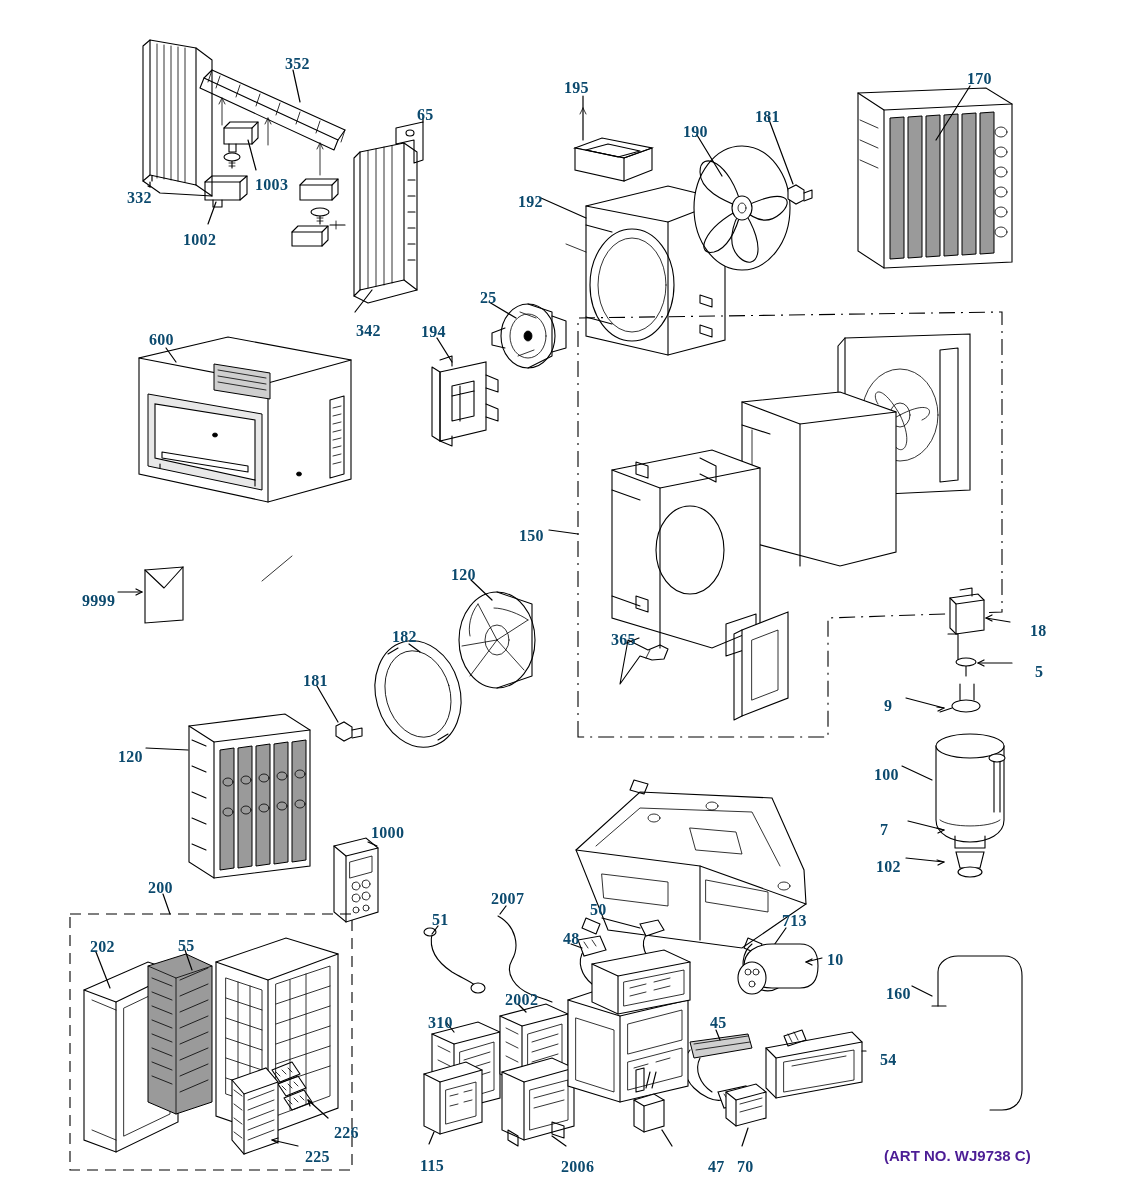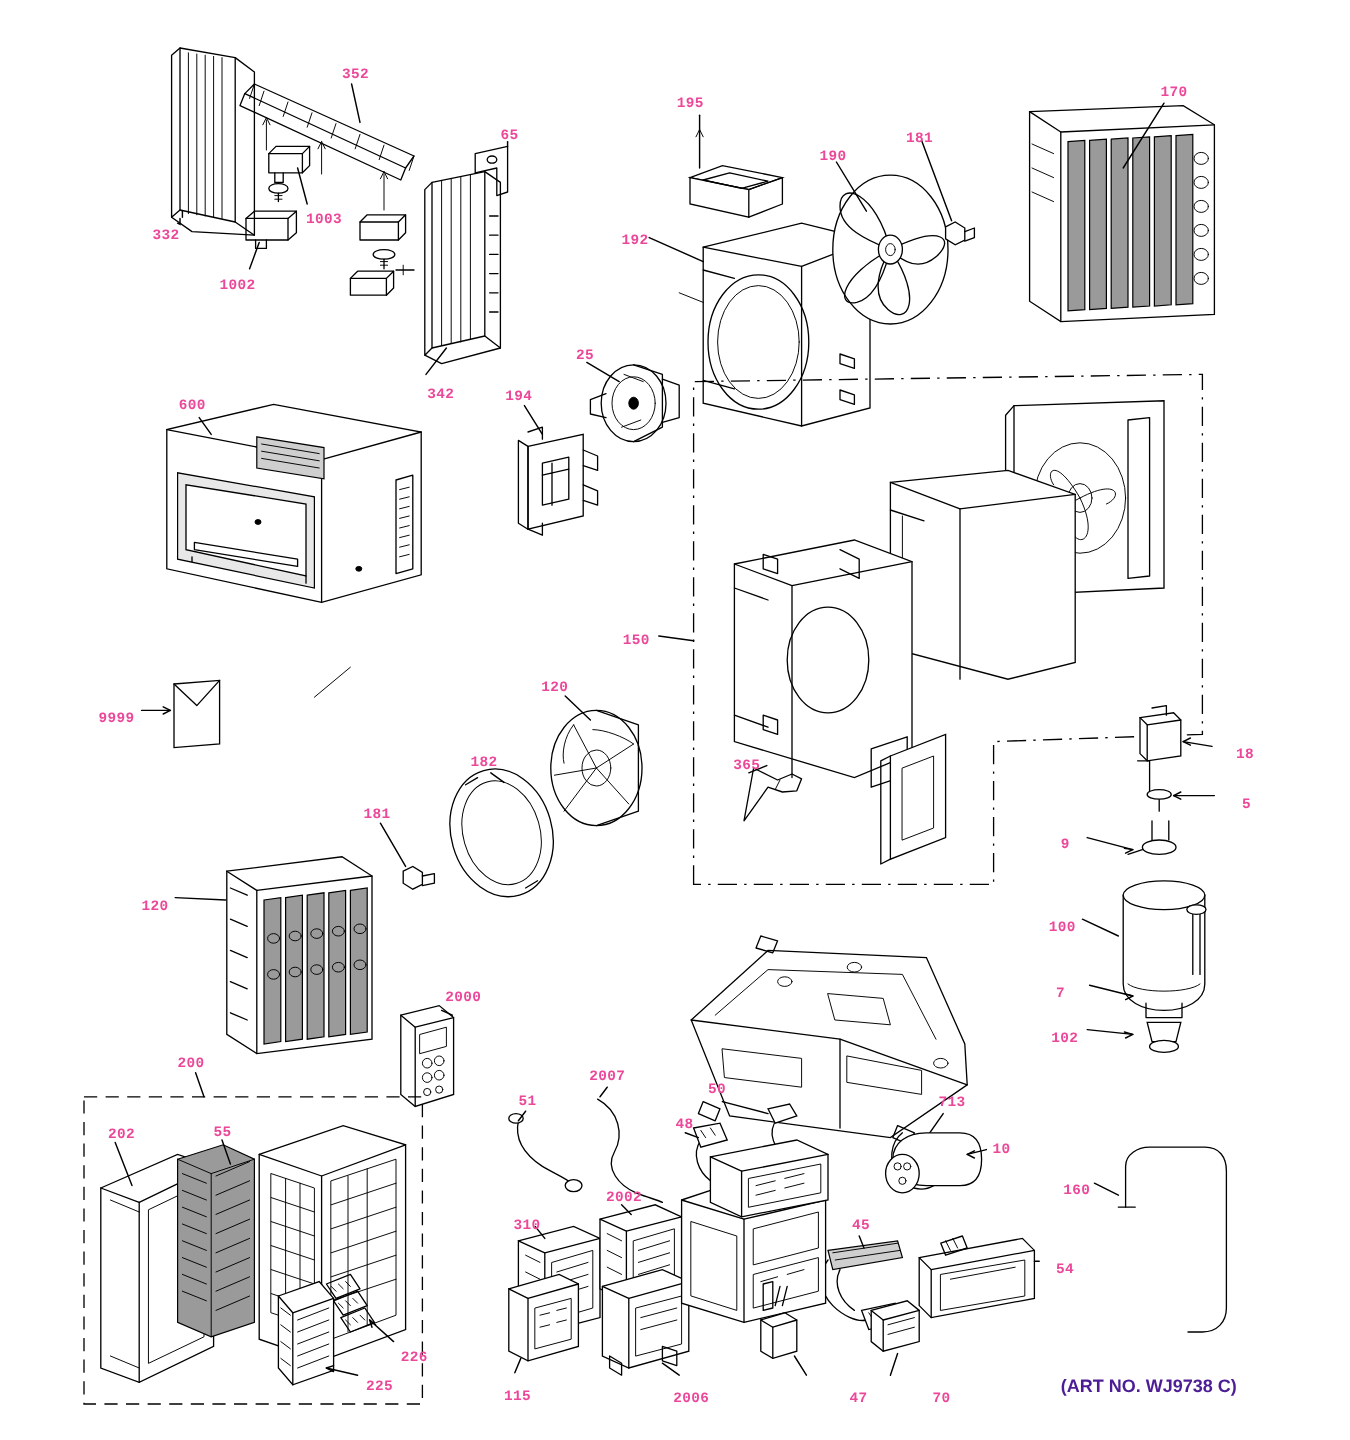--- a/index.html
+++ b/index.html
@@ -19,24 +19,24 @@
   }
   #art-svg {
     position: absolute;
     left: 0;
     top: 0;
     width: 1125px;
     height: 1200px;
   }
   .callout {
     position: absolute;
-    font-family: Liberation Mono, monospace;
+    font-family: Liberation Serif, serif;
     font-weight: bold;
-    font-size: 12px;
-    color: #ec4899;
+    font-size: 16px;
+    color: #0c4a6e;
     white-space: nowrap;
     letter-spacing: 0.3px;
   }
   .artno {
     position: absolute;
     font-family: "Liberation Sans", sans-serif;
     font-weight: bold;
     font-size: 15px;
     color: #4c1d95;
     white-space: nowrap;
@@ -659,37 +659,37 @@
   <div class="callout" style="left:392px; top:628px;">182</div>
   <div class="callout" style="left:611px; top:631px;">365</div>
   <div class="callout" style="left:1030px; top:622px;">18</div>
   <div class="callout" style="left:1035px; top:663px;">5</div>
   <div class="callout" style="left:884px; top:697px;">9</div>
   <div class="callout" style="left:303px; top:672px;">181</div>
   <div class="callout" style="left:118px; top:748px;">120</div>
   <div class="callout" style="left:874px; top:766px;">100</div>
   <div class="callout" style="left:880px; top:821px;">7</div>
   <div class="callout" style="left:876px; top:858px;">102</div>
-  <div class="callout" style="left:371px; top:824px;">2000</div>
+  <div class="callout" style="left:371px; top:824px;">1000</div>
   <div class="callout" style="left:148px; top:879px;">200</div>
   <div class="callout" style="left:90px; top:938px;">202</div>
   <div class="callout" style="left:178px; top:937px;">55</div>
   <div class="callout" style="left:432px; top:911px;">51</div>
   <div class="callout" style="left:491px; top:890px;">2007</div>
   <div class="callout" style="left:590px; top:901px;">50</div>
   <div class="callout" style="left:563px; top:930px;">48</div>
   <div class="callout" style="left:782px; top:912px;">713</div>
   <div class="callout" style="left:827px; top:951px;">10</div>
   <div class="callout" style="left:886px; top:985px;">160</div>
   <div class="callout" style="left:505px; top:991px;">2002</div>
   <div class="callout" style="left:428px; top:1014px;">310</div>
   <div class="callout" style="left:710px; top:1014px;">45</div>
   <div class="callout" style="left:880px; top:1051px;">54</div>
   <div class="callout" style="left:334px; top:1124px;">226</div>
   <div class="callout" style="left:305px; top:1148px;">225</div>
   <div class="callout" style="left:420px; top:1157px;">115</div>
   <div class="callout" style="left:561px; top:1158px;">2006</div>
   <div class="callout" style="left:708px; top:1158px;text-align:center;">47</div>
-  <div class="callout" style="left:737px; top:1158px;margin-left:40px;">70</div>
+  <div class="callout" style="left:737px; top:1158px;">70</div>
 
   <div class="artno" style="left:884px; top:1147px;">(ART NO.  WJ9738 C)</div>
 
 </div>
 
 </body></html>

